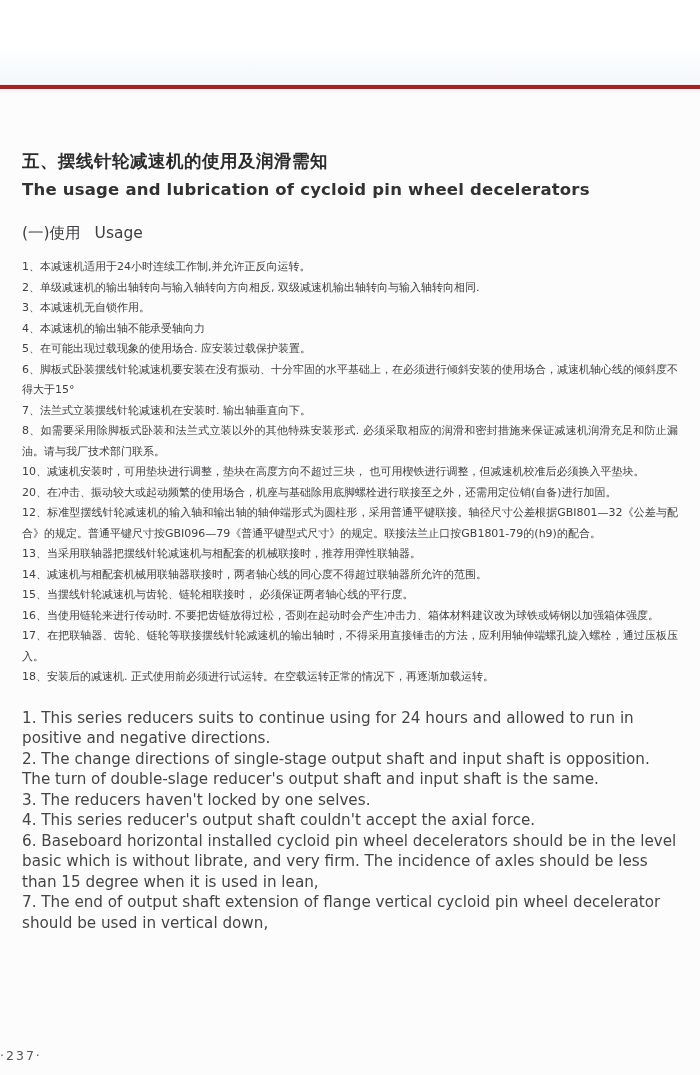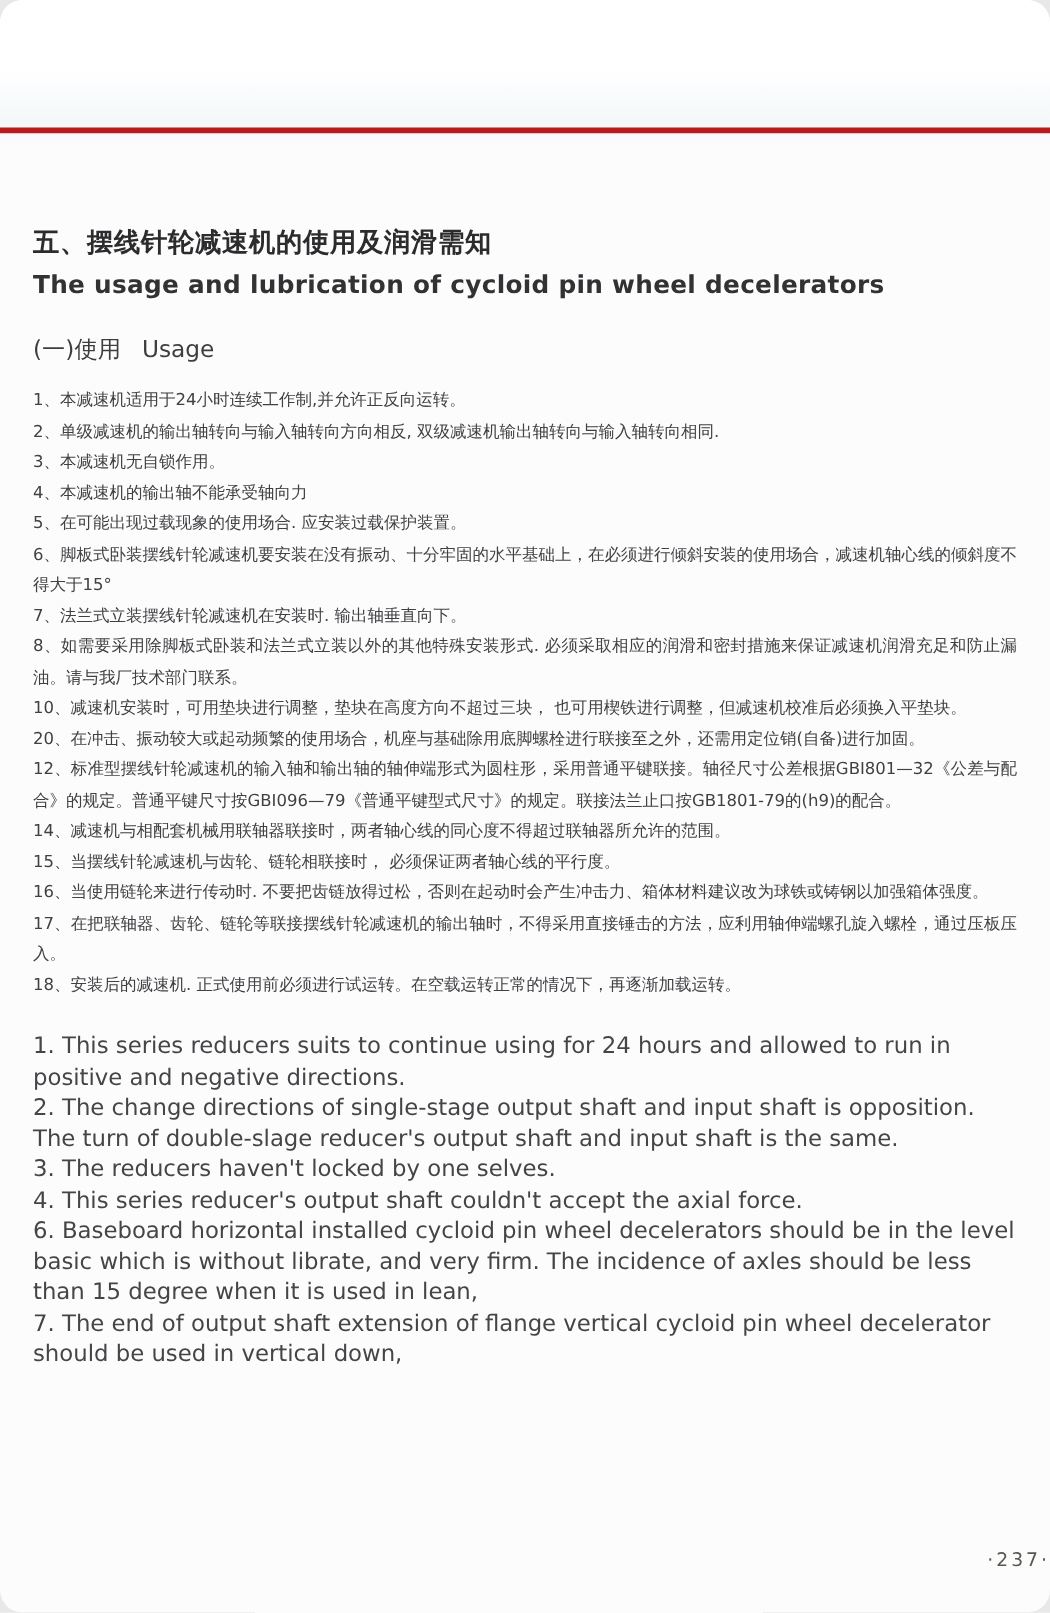--- a/index.html
+++ b/index.html
@@ -9,21 +9,20 @@
   }
   .page {
     position: relative;
     width: 700px;
     height: 1075px;
     margin: 0 auto;
     background: #fcfcfd;
     overflow: hidden;
     font-family: "DejaVu Sans", "Liberation Sans", sans-serif;
     color: #3e3e41;
-    border-radius: 15px;
   }
   .top-band {
     height: 85px;
     background: linear-gradient(180deg, #ffffff 0%, #ffffff 55%, #f2f7f9 100%);
   }
   .red-rule {
     height: 4px;
     width: 100%;
     border: none;
     margin: 0;
@@ -71,24 +70,24 @@
     margin-top: 20px;
     font-size: 15.2px;
     line-height: 20.5px;
     color: #454548;
   }
   .list-en p {
     margin: 0;
   }
   .page-number {
     position: absolute;
-    bottom: 28px;
+    bottom: 12px;
     left: 0;
     width: 100%;
-    text-align: right;
+    text-align: left;
     font-size: 12.5px;
     letter-spacing: 2px;
     color: #5a5650;
   }
 </style>
 </head>
 <body>
 
 <div class="page">
 
@@ -113,20 +112,21 @@
         <p>2、单级减速机的输出轴转向与输入轴转向方向相反, 双级减速机输出轴转向与输入轴转向相同.</p>
         <p>3、本减速机无自锁作用。</p>
         <p>4、本减速机的输出轴不能承受轴向力</p>
         <p>5、在可能出现过载现象的使用场合. 应安装过载保护装置。</p>
         <p>6、脚板式卧装摆线针轮减速机要安装在没有振动、十分牢固的水平基础上，在必须进行倾斜安装的使用场合，减速机轴心线的倾斜度不得大于15°</p>
         <p>7、法兰式立装摆线针轮减速机在安装时. 输出轴垂直向下。</p>
         <p>8、如需要采用除脚板式卧装和法兰式立装以外的其他特殊安装形式. 必须采取相应的润滑和密封措施来保证减速机润滑充足和防止漏油。请与我厂技术部门联系。</p>
         <p>10、减速机安装时，可用垫块进行调整，垫块在高度方向不超过三块， 也可用楔铁进行调整，但减速机校准后必须换入平垫块。</p>
         <p>20、在冲击、振动较大或起动频繁的使用场合，机座与基础除用底脚螺栓进行联接至之外，还需用定位销(自备)进行加固。</p>
         <p>12、标准型摆线针轮减速机的输入轴和输出轴的轴伸端形式为圆柱形，采用普通平键联接。轴径尺寸公差根据GBI801—32《公差与配合》的规定。普通平键尺寸按GBI096—79《普通平键型式尺寸》的规定。联接法兰止口按GB1801-79的(h9)的配合。</p>
+        <p>13、当采用联轴器把摆线针轮减速机与相配套的机械联接时，推荐用弹性联轴器。</p>
         <p>14、减速机与相配套机械用联轴器联接时，两者轴心线的同心度不得超过联轴器所允许的范围。</p>
         <p>15、当摆线针轮减速机与齿轮、链轮相联接时， 必须保证两者轴心线的平行度。</p>
         <p>16、当使用链轮来进行传动时. 不要把齿链放得过松，否则在起动时会产生冲击力、箱体材料建议改为球铁或铸钢以加强箱体强度。</p>
         <p>17、在把联轴器、齿轮、链轮等联接摆线针轮减速机的输出轴时，不得采用直接锤击的方法，应利用轴伸端螺孔旋入螺栓，通过压板压入。</p>
         <p>18、安装后的减速机. 正式使用前必须进行试运转。在空载运转正常的情况下，再逐渐加载运转。</p>
       </div>
 
     <div class="list-en">
         <p>1. This series reducers suits to continue using for 24 hours and allowed to run in positive and negative directions.</p>
         <p>2. The change directions of single-stage output shaft and input shaft is opposition. The turn of double-slage reducer's output shaft and input shaft is the same.</p>

